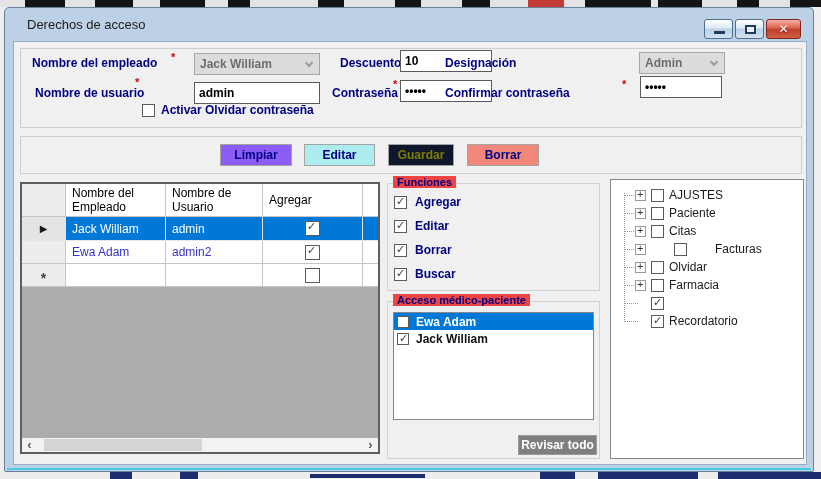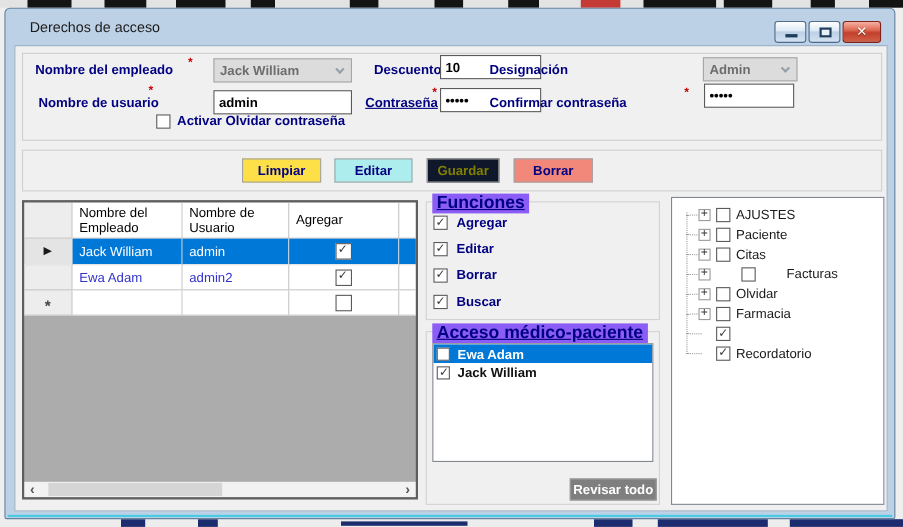--- a/index.html
+++ b/index.html
@@ -67,22 +67,22 @@
   .grow.r2 .gcell { color:#3333CC; }
   .selarrow { font-size:10px; color:#1A1A1A; }
   .newmark { font-size:14px; color:#444; font-weight:bold; line-height:8px; padding-top:6px; }
   .hscroll { position:absolute; bottom:0; left:0; width:356px; height:14px; background:#F2F2F2; }
   .sarrow { position:absolute; top:0; width:15px; height:14px; color:#555; font-size:13px;
             font-weight:bold; text-align:center; line-height:13px; }
   .sthumb { position:absolute; left:22px; top:1px; width:158px; height:12px; background:#D5D5D5; }
 
   
   .groupbox { position:absolute; border:1px solid #D2D2D2; background:#F0F0F0; }
-  .gb-label { position:absolute; top:-8px; left:5px; background:#8b5cf6; padding:0 4px;
-              font-weight:bold; color:#000080; font-size:16px; white-space:nowrap;text-decoration:underline; }
+  .gb-label { position:absolute; top:-8px; left:5px; background:#ef4444; padding:0 4px;
+              font-weight:bold; color:#000080; font-size:11px; white-space:nowrap; }
   .fitem { position:absolute; left:6px; display:flex; align-items:center; gap:8px; }
   .fitem .flabel { font-weight:bold; color:#000080; font-size:12px; }
 
   .clist { position:absolute; left:5px; top:10px; width:201px; height:108px; background:#fff;
            border:1px solid #828790; overflow:hidden; }
   .citem { height:17px; display:flex; align-items:center; gap:7px; padding-left:3px;
            font-weight:bold; font-size:12px; color:#111; }
   .citem.sel { background:#0078D7; color:#fff; }
   .citem .checkbox { width:12px; height:12px; }
 
@@ -161,35 +161,35 @@
       <div class="lbl" style="left:431px;top:14px;">Designación</div>
       <div class="combo" style="left:625px;top:10px;width:86px;height:22px;">
         <span>Admin</span>
         <span class="chev"></span>
       </div>
 
       <div class="lbl" style="left:21px;top:44px;">Nombre de usuario</div>
       <div class="ast" style="left:121px;top:34px;">*</div>
       <input class="tinput" style="left: 180px; top: 40px; width: 126px; height: 22px;" value="admin">
 
-      <div class="lbl" style="left:318px;top:44px;text-decoration:underline;">Contraseña</div>
+      <div class="lbl" style="left:318px;top:44px;">Contraseña</div>
       <div class="ast" style="left:379px;top:36px;">*</div>
       <input class="tinput" style="left: 386px; top: 38px; width: 92px; height: 22px;" value="•••••">
 
       <div class="lbl" style="left:431px;top:44px;">Confirmar contraseña</div>
       <div class="ast" style="left:608px;top:36px;">*</div>
       <input class="tinput" style="left: 626px; top: 34px; width: 82px; height: 22px;" value="•••••">
 
       <div class="abs" style="left:128px;top:61px;display:flex;align-items:center;gap:6px;">
         <span class="checkbox"></span>
         <span class="lbl" style="position:static;">Activar Olvidar contraseña</span>
       </div>
 
       <div class="panel" style="left:6px;top:94px;width:782px;height:38px;"></div>
-      <button class="btn" style="left: 206px; top: 102px; width: 72px; background: #fde047; color: rgb(0, 0, 128); text-align: center;">Limpiar</button>
+      <button class="btn" style="left: 206px; top: 102px; width: 72px; background: #8b5cf6; color: rgb(0, 0, 128); text-align: center;">Limpiar</button>
       <button class="btn" style="left: 290px; top: 102px; width: 71px; background: rgb(174, 237, 237); color: rgb(0, 0, 128);">Editar</button>
       <button class="btn" style="left: 374px; top: 102px; width: 66px; background: #0f172a; color: rgb(128, 128, 0);">Guardar</button>
       <button class="btn" style="left: 453px; top: 102px; width: 72px; background: rgb(242, 136, 122); color: rgb(0, 0, 128);">Borrar</button>
 
       <div class="grid">
         <div class="grow ghead">
           <div class="gcell rowhdr" style="height:33px;"></div>
           <div class="gcell c1" style="height:33px;">Nombre del Empleado</div>
           <div class="gcell c2" style="height:33px;">Nombre de Usuario</div>
           <div class="gcell c3" style="height:33px;">Agregar</div>

